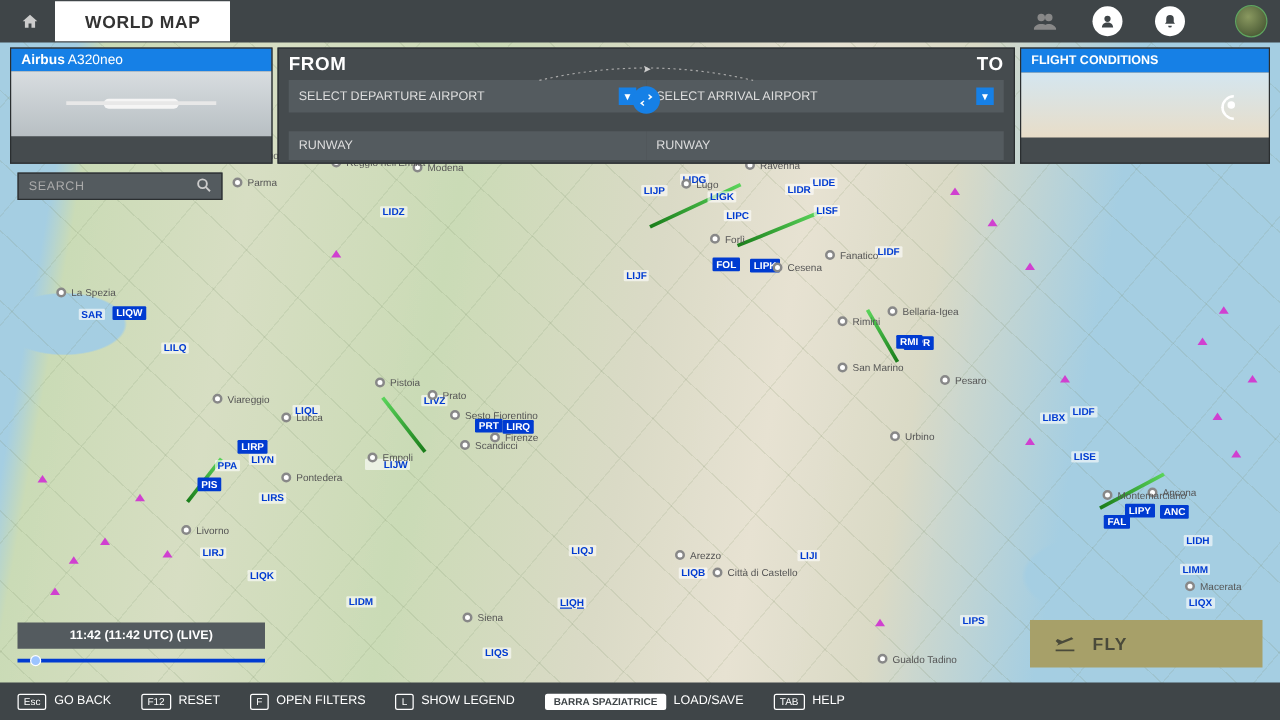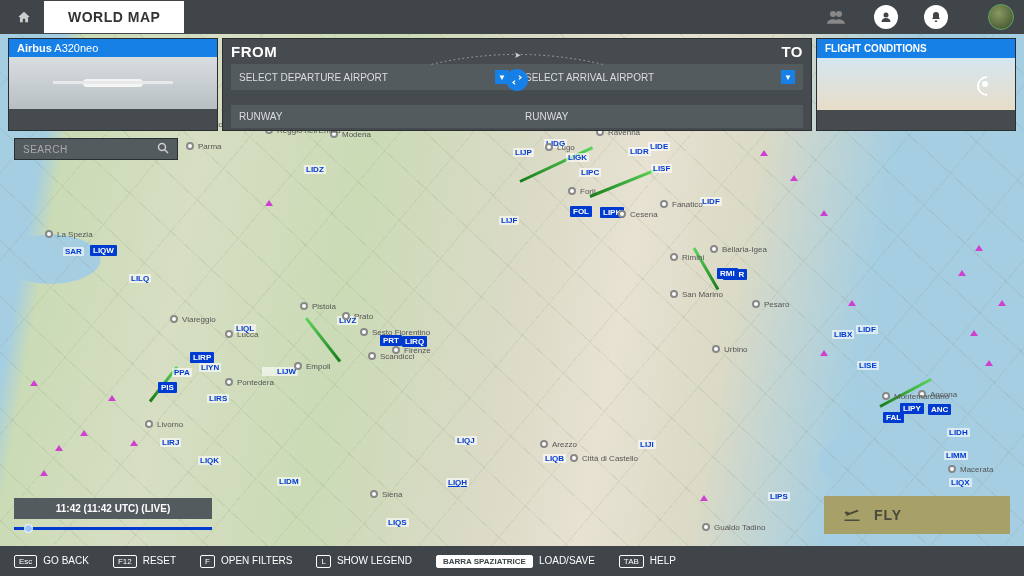--- a/index.html
+++ b/index.html
@@ -105,21 +105,21 @@
     <div class="apt" style="left: 199px; top: 363px;">LIYN</div>
     <div class="apt main" style="left: 190px; top: 352px;">LIRP</div>
     <div class="apt" style="left: 172px; top: 368px;">PPA</div>
     <div class="apt main" style="left: 158px; top: 382px;">PIS</div>
     <div class="apt" style="left: 207px; top: 394px;">LIRS</div>
     <div class="apt" style="left: 160px; top: 438px;">LIRJ</div>
     <div class="apt" style="left: 198px; top: 456px;">LIQK</div>
     <div class="apt" style="left: 386px; top: 518px;">LIQS</div>
     <div class="apt" style="left: 277px; top: 477px;">LIDM</div>
     <div class="apt" style="left: 446px; top: 478px; text-decoration: underline;">LIQH</div>
-    <div class="apt" style="left: 262px; top: 367px; padding-left: 15px;">LIJW</div>
+    <div class="apt" style="left: 292px; top: 367px; padding-left: 15px;">LIJW</div>
     <div class="apt" style="left: 337px; top: 316px;">LIVZ</div>
     <div class="apt main" style="left: 402px; top: 336px;">LIRQ</div>
     <div class="apt main" style="left: 380px; top: 335px;">PRT</div>
     <div class="apt" style="left: 513px; top: 148px;">LIJP</div>
     <div class="apt" style="left: 544px; top: 139px;">LIDG</div>
     <div class="apt" style="left: 648px; top: 142px;">LIDE</div>
     <div class="apt" style="left: 579px; top: 168px;">LIPC</div>
     <div class="apt" style="left: 651px; top: 164px;">LISF</div>
     <div class="apt main" style="left: 600px; top: 207px;">LIPK</div>
     <div class="apt main" style="left: 570px; top: 206px;">FOL</div>

